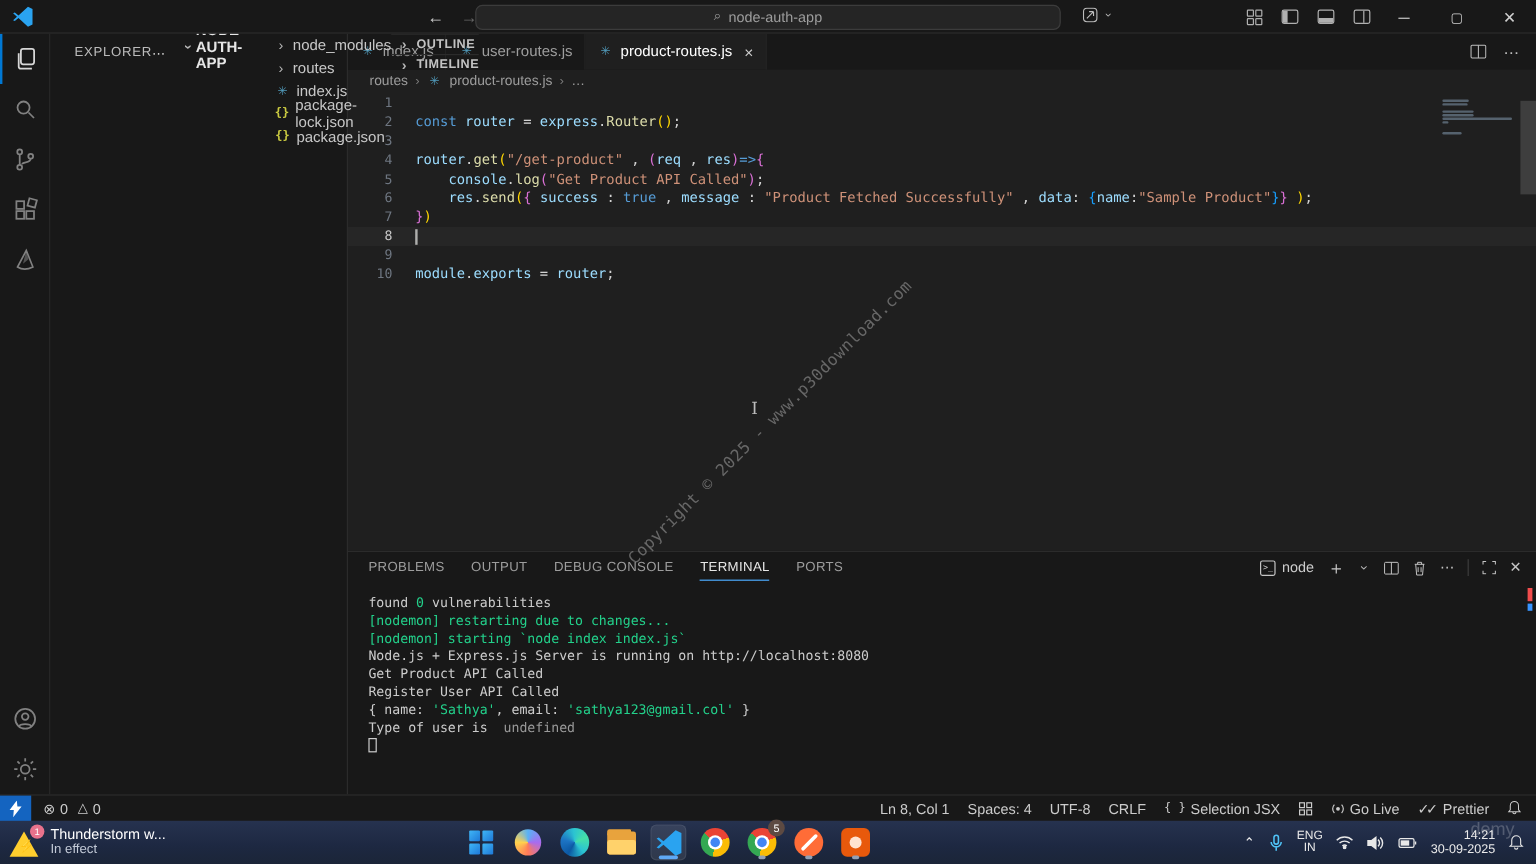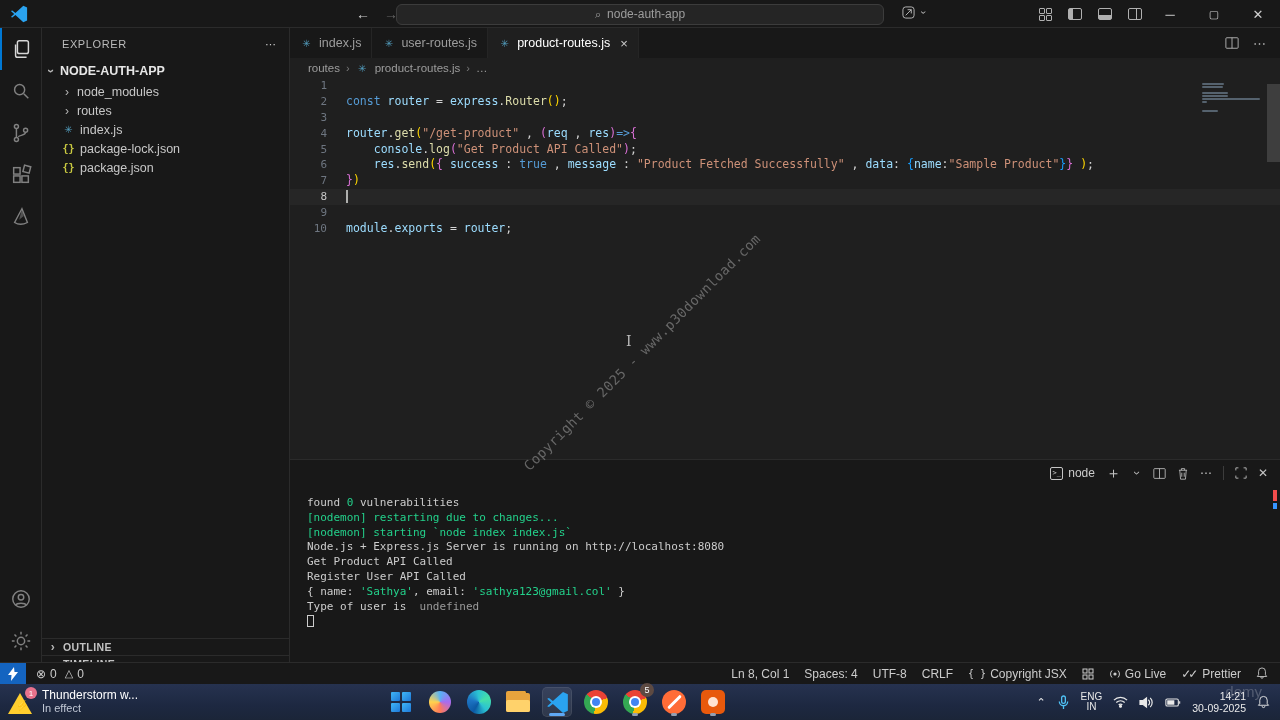--- a/index.html
+++ b/index.html
@@ -30,22 +30,22 @@
   .grid4 i{border:1px solid #b0b0b0;border-radius:1px}
 
   
   #activitybar{position:absolute;left:0;top:28px;width:42px;bottom:58px;background:#181818;
     border-right:1px solid #2b2b2b;display:flex;flex-direction:column;align-items:center;z-index:20}
   .act-item{width:42px;height:42px;display:flex;align-items:center;justify-content:center;color:#818181}
   .act-item.active{color:#d7d7d7;border-left:2px solid #0078d4}
   #act-bottom{margin-top:auto;display:flex;flex-direction:column;align-items:center}
 
   
-  #sidebar{position:absolute;left:42px;top:28px;width:248px;bottom:48px;background:#181818;
-    border-right:1px solid #2b2b2b;z-index:20;display:flex;flex-direction:column}
+  #sidebar{position:absolute;left:42px;top:28px;width:248px;bottom:58px;background:#181818;
+    border-right:1px solid #2b2b2b;z-index:20;display:flex;flex-direction:row}
   #explorer-head{height:32px;display:flex;align-items:center;padding:0 12px 0 20px;
     font-size:11px;letter-spacing:.6px;color:#bbbbbb}
   #explorer-head .dots{margin-left:auto;color:#cccccc;letter-spacing:1px}
   .tree-root{height:22px;display:flex;align-items:center;gap:4px;padding-left:4px;font-weight:bold;
     font-size:12.5px;color:#e6e6e6}
   .tree-row{height:19px;display:flex;align-items:center;gap:5px;padding-left:20px;font-size:12.5px;color:#c7c7c7}
   .chev{display:inline-block;color:#b5b5b5;font-size:12px;width:10px;text-align:center}
   .chev.down{transform:rotate(90deg)}
   .ic-js{color:#519aba;font-size:10px;width:13px;text-align:center}
   .ic-json{color:#cbcb41;font-family:"DejaVu Sans Mono",monospace;font-size:10px;width:13px;text-align:center;font-weight:bold}
@@ -382,20 +382,27 @@
         <div class="mm-bar" style="width: 16.48px;"></div>
       </div>
     <div id="edit-scroll"></div>
     <span id="ibeam">I</span>
   </div>
 
   <div id="watermark">Copyright © 2025 - www.p30download.com</div>
 
   <div id="panel">
     <div id="panel-head">
+      <span id="ptabs" style="display:flex;gap:22px">
+          <span class="ptab">PROBLEMS</span>
+          <span class="ptab">OUTPUT</span>
+          <span class="ptab">DEBUG CONSOLE</span>
+          <span class="ptab active">TERMINAL</span>
+          <span class="ptab">PORTS</span>
+        </span>
       <div id="panel-actions">
         <span class="shell-chip">
           <span class="term-ic">&gt;_</span>
           <span>node</span>
         </span>
         <span style="font-size:15px">＋</span>
         <span class="chev down">›</span>
         <svg width="13" height="13" viewBox="0 0 16 16" fill="none" stroke="currentColor">
             <rect x="1" y="2" width="14" height="12" rx="1"></rect>
             <path d="M8 2v12"></path>
@@ -449,21 +456,21 @@
         <span>Spaces: 4</span>
       </span>
     <span class="sb-item">
         <span>UTF-8</span>
       </span>
     <span class="sb-item">
         <span>CRLF</span>
       </span>
     <span class="sb-item">
       <span class="mono" style="font-size:10px">{ }</span>
-      <span>Copyright JSX</span>
+      <span>Selection JSX</span>
     </span>
     <span class="sb-item">
       <svg width="12" height="12" viewBox="0 0 12 12" fill="none" stroke="#ccc">
           <rect x="1" y="1" width="4" height="4"></rect>
           <rect x="7" y="1" width="4" height="4"></rect>
           <rect x="1" y="7" width="4" height="4"></rect>
           <rect x="7" y="7" width="4" height="4"></rect>
         </svg>
     </span>
     <span class="sb-item">

